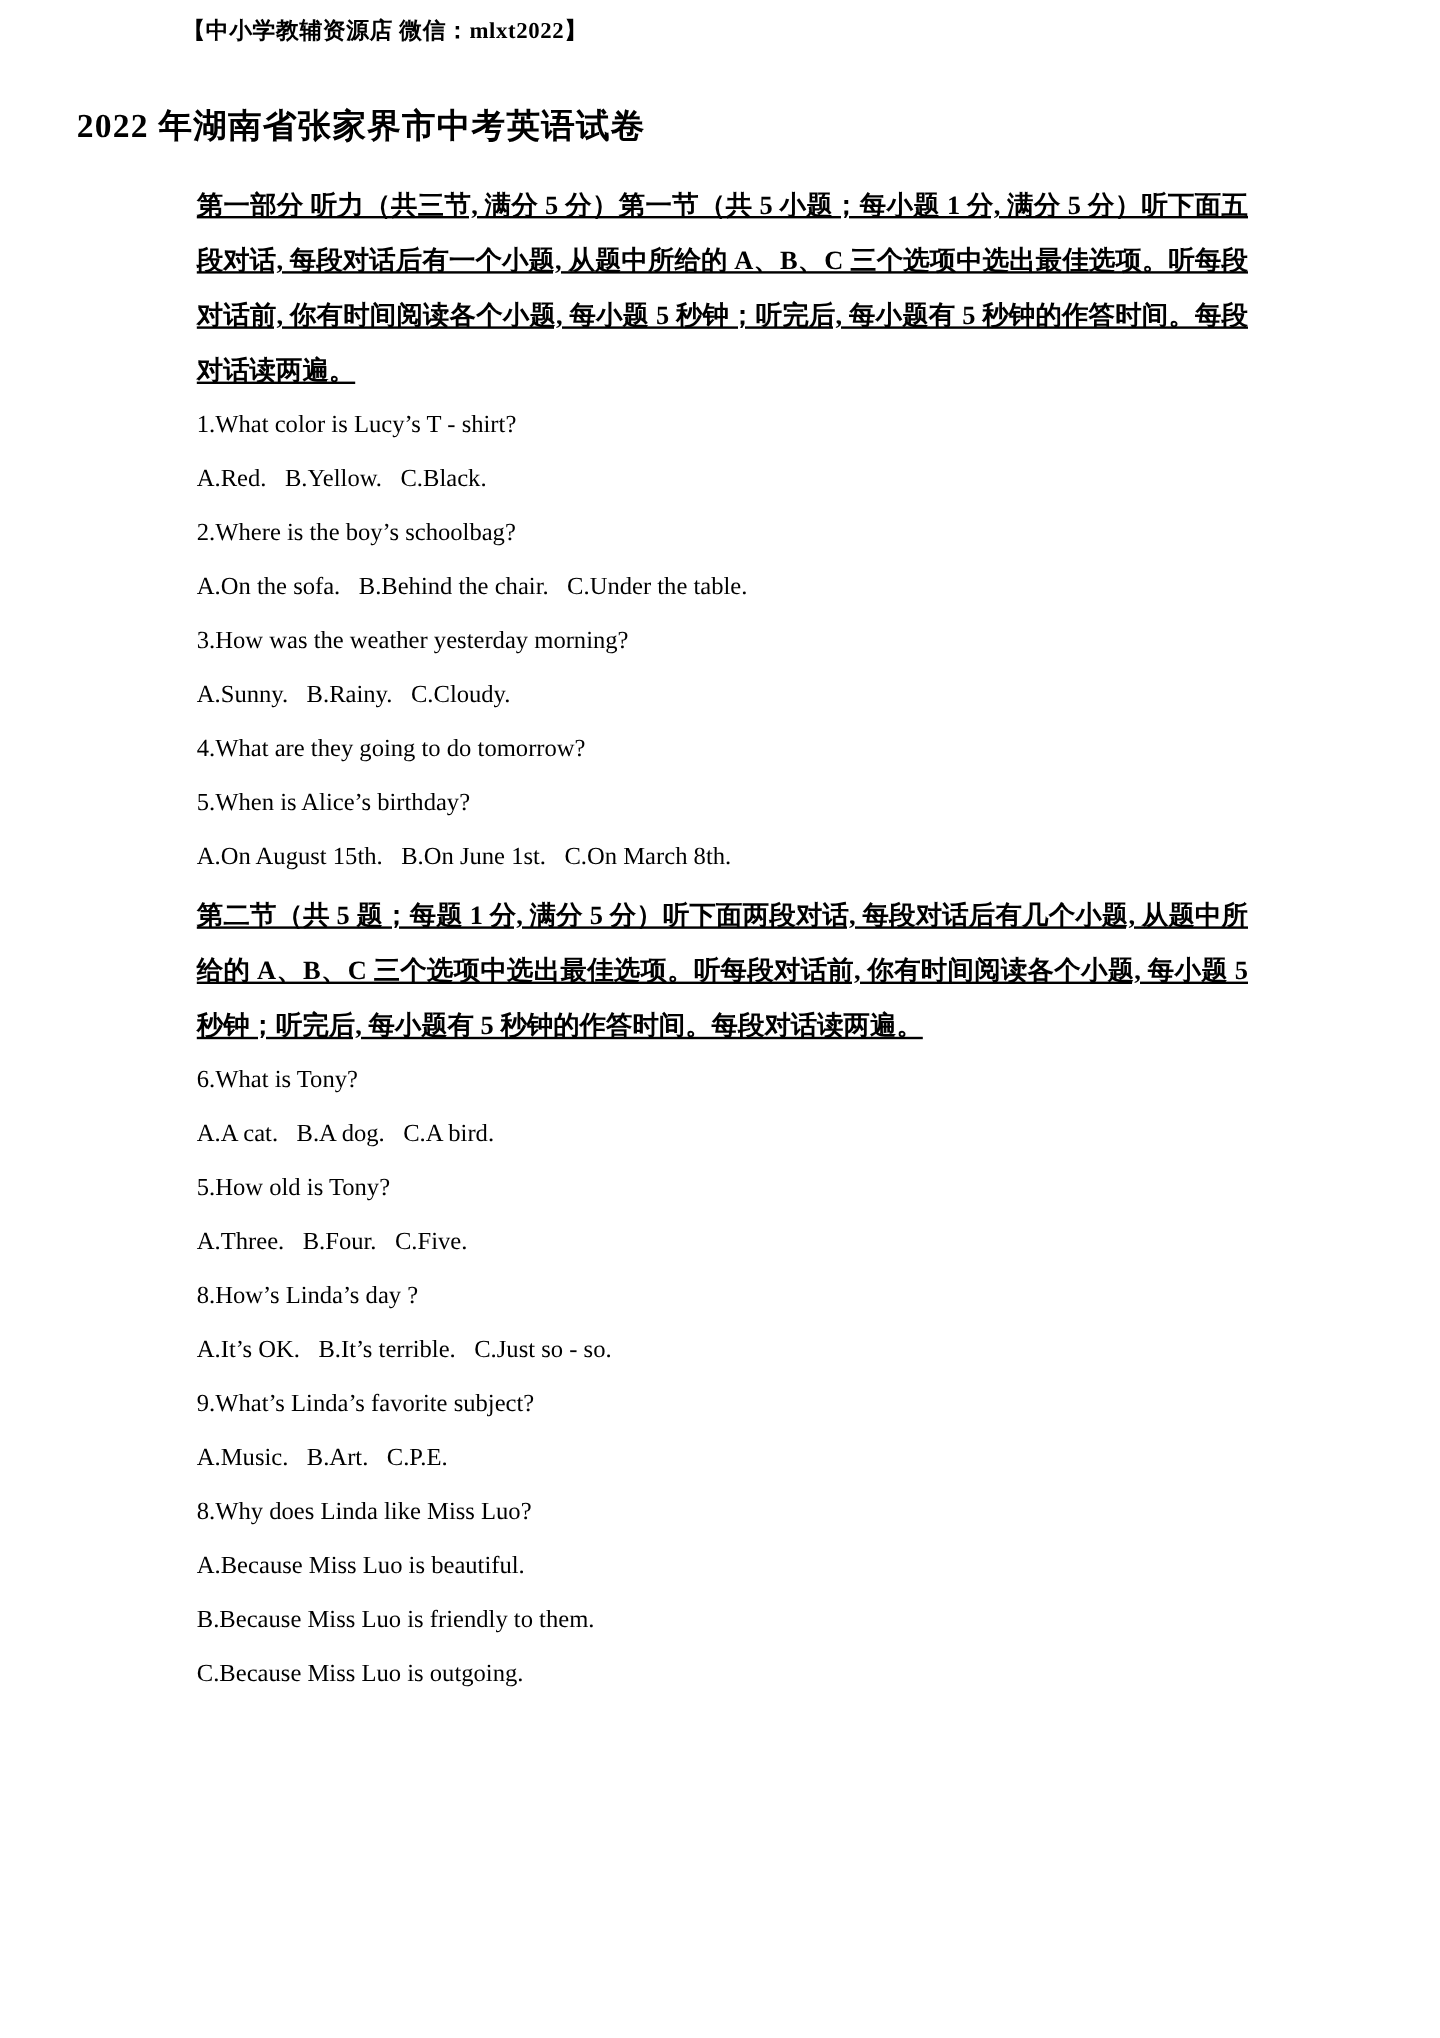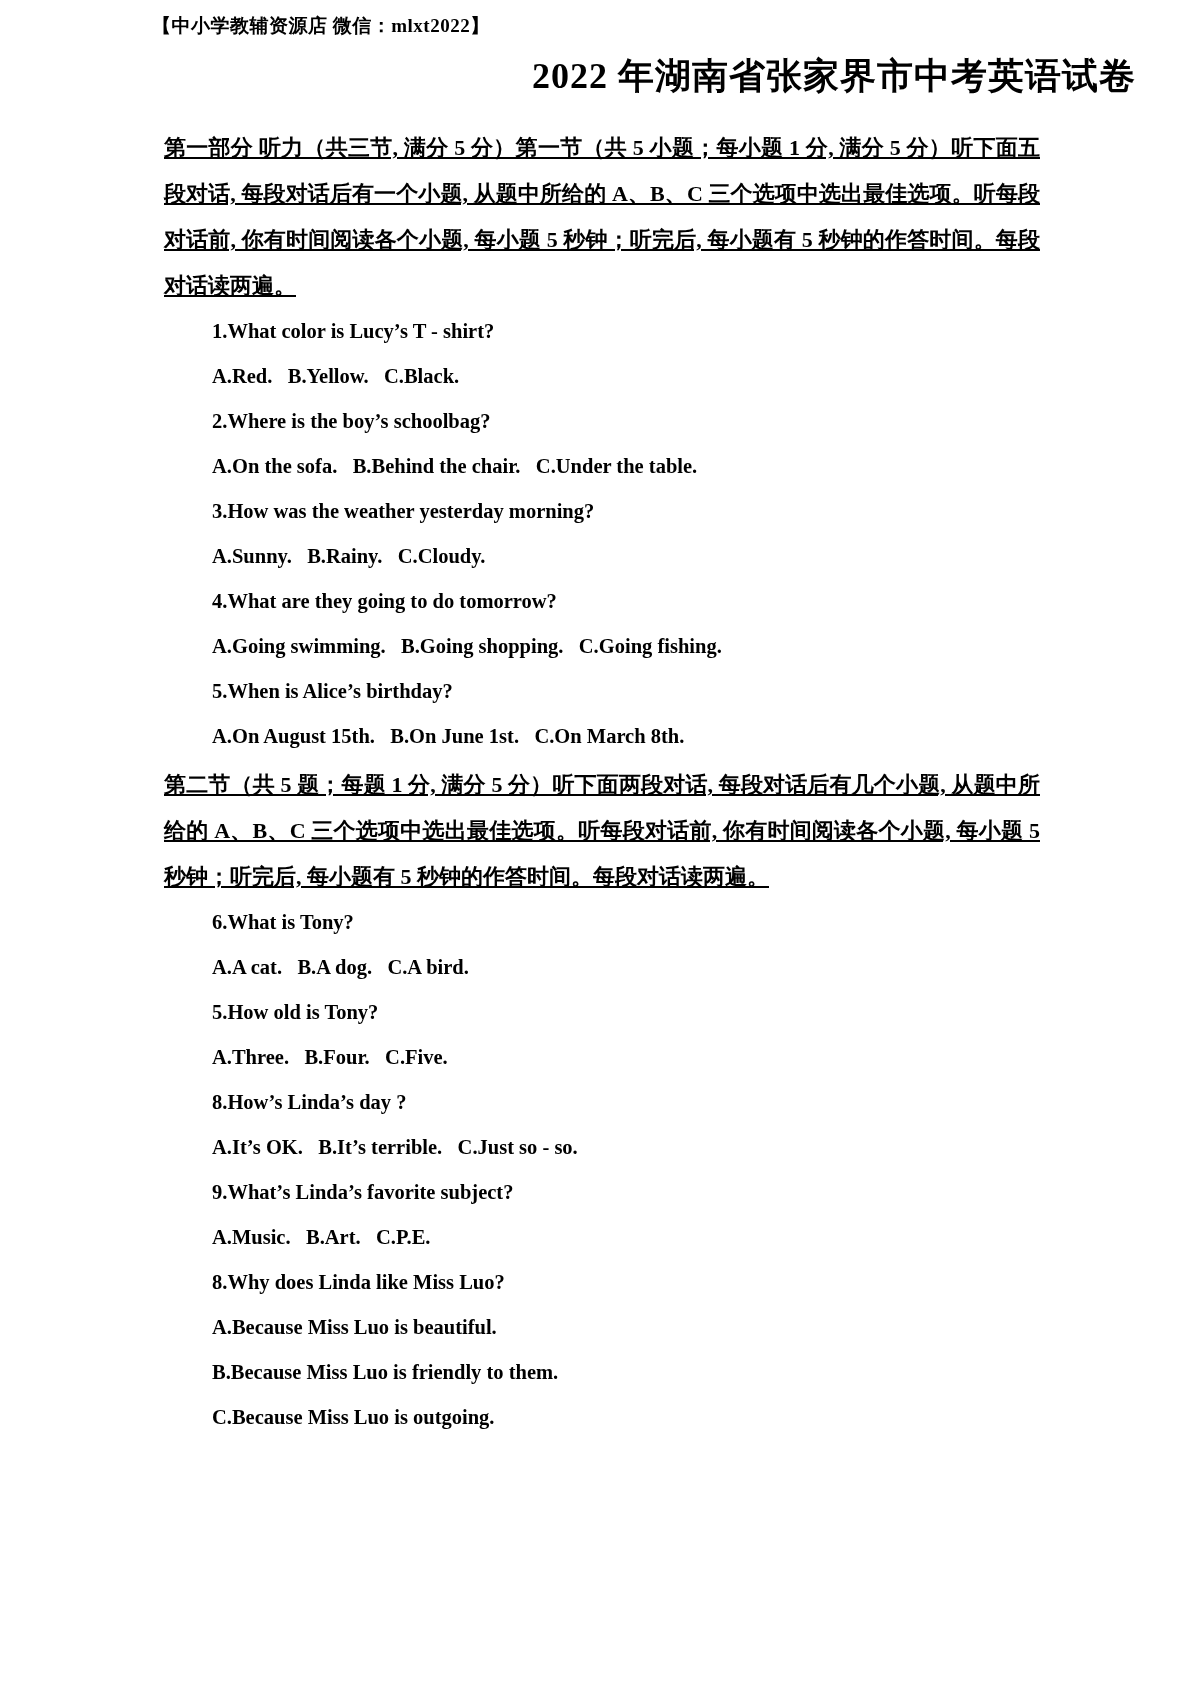--- a/index.html
+++ b/index.html
@@ -16,45 +16,44 @@
   .watermark {
     position: absolute;
     top: 13px;
     left: 88px;
     font-size: 19px;
     font-weight: 700;
     letter-spacing: 0.5px;
   }
   .title {
     margin: 0;
-    padding-top: 52px;
-    text-align: right;
-    font-size: 36px;
+    padding-top: 86px;
+    text-align: left;
+    font-size: 28px;
     font-weight: 700;
     letter-spacing: 1px;
   }
   .content {
     padding: 24px 96px 0 100px;
   }
   .instr {
     margin: 0;
     font-size: 22px;
     font-weight: 700;
     line-height: 46px;
     text-align: justify;
     white-space: normal;
     text-decoration: underline;
   }
   .instr.second { margin-top: 3px; }
   .qline {
     font-size: 20.5px;
-    font-weight: 700;
+    font-weight: 400;
     line-height: 45px;
     white-space: pre-wrap;
-    margin-left: 48px;
   }
 </style>
 </head>
 <body>
 
 <div class="page">
 
   <div class="watermark">【中小学教辅资源店 微信：mlxt2022】</div>
 
   <h1 class="title">2022 年湖南省张家界市中考英语试卷</h1>
@@ -63,21 +62,20 @@
 
     <p class="instr">第一部分 听力（共三节, 满分 5 分）第一节（共 5 小题；每小题 1 分, 满分 5 分）听下面五段对话, 每段对话后有一个小题, 从题中所给的 A、B、C 三个选项中选出最佳选项。听每段对话前, 你有时间阅读各个小题, 每小题 5 秒钟；听完后, 每小题有 5 秒钟的作答时间。每段对话读两遍。</p>
 
     <div class="qline">1.What color is Lucy’s T - shirt?</div>
     <div class="qline">A.Red.   B.Yellow.   C.Black.</div>
     <div class="qline">2.Where is the boy’s schoolbag?</div>
     <div class="qline">A.On the sofa.   B.Behind the chair.   C.Under the table.</div>
     <div class="qline">3.How was the weather yesterday morning?</div>
     <div class="qline">A.Sunny.   B.Rainy.   C.Cloudy.</div>
     <div class="qline">4.What are they going to do tomorrow?</div>
-    <div class="qline">A.Going swimming.   B.Going shopping.   C.Going fishing.</div>
     <div class="qline">5.When is Alice’s birthday?</div>
     <div class="qline">A.On August 15th.   B.On June 1st.   C.On March 8th.</div>
 
     <p class="instr second">第二节（共 5 题；每题 1 分, 满分 5 分）听下面两段对话, 每段对话后有几个小题, 从题中所给的 A、B、C 三个选项中选出最佳选项。听每段对话前, 你有时间阅读各个小题, 每小题 5 秒钟；听完后, 每小题有 5 秒钟的作答时间。每段对话读两遍。</p>
 
     <div class="qline">6.What is Tony?</div>
     <div class="qline">A.A cat.   B.A dog.   C.A bird.</div>
     <div class="qline">5.How old is Tony?</div>
     <div class="qline">A.Three.   B.Four.   C.Five.</div>
     <div class="qline">8.How’s Linda’s day ?</div>

